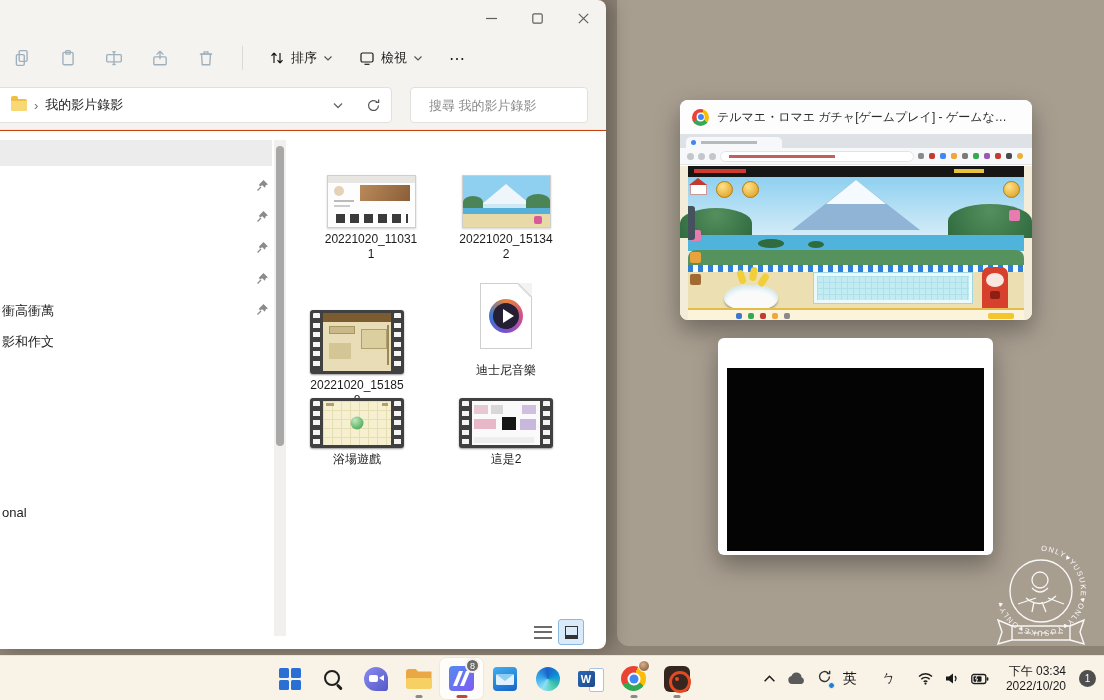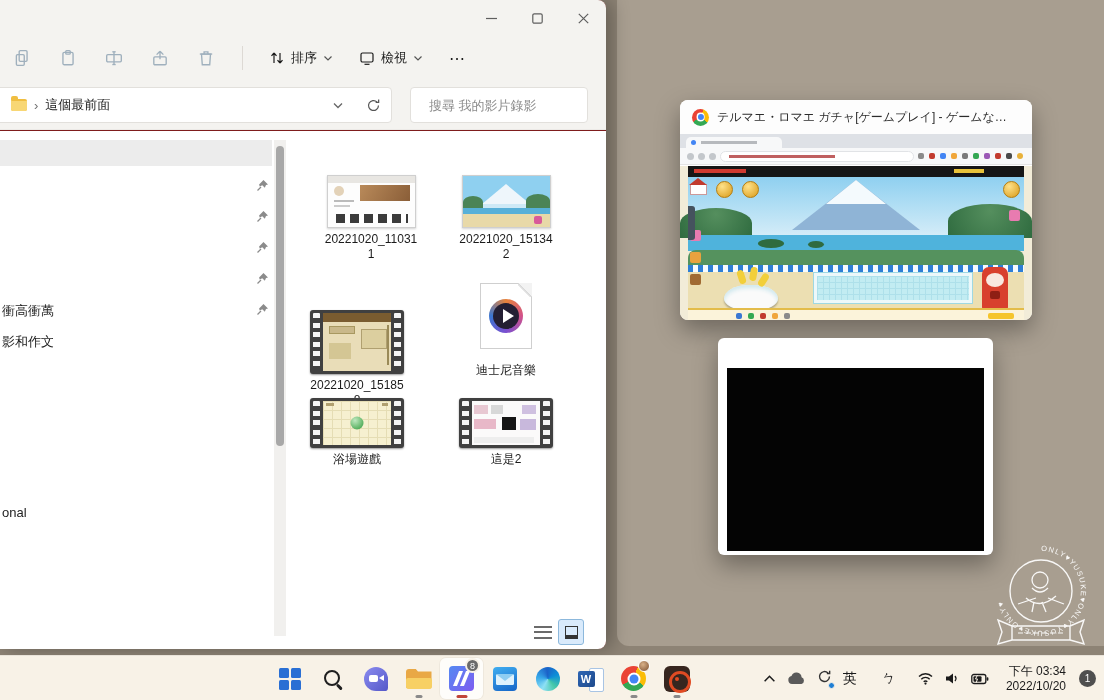--- a/index.html
+++ b/index.html
@@ -72,21 +72,21 @@
   .gm-bottom i { position:absolute; top:3px; width:6px; height:6px; border-radius:2px; }
   .gm-coin { position:absolute; width:17px; height:17px; border-radius:50%;
     background:radial-gradient(circle at 35% 30%,#ffe28a,#d89a18); border:1px solid #b57d10; }
   .gm-house { position:absolute; left:10px; top:18px; width:17px; height:11px; background:#fff; border:1px solid #c99; }
   .gm-house::before { content:""; position:absolute; left:-2px; top:-7px;
     border-left:9px solid transparent; border-right:9px solid transparent; border-bottom:7px solid #c23b2e; }
   .gm-side { position:absolute; width:11px; height:11px; border-radius:2px; }
   .gm-tab { position:absolute; left:8px; top:40px; width:7px; height:34px; background:#45525e; border-radius:0 3px 3px 0; }
 
   
-  .explorer { position:absolute; left:0; top:0; width:606px; height:649px; background:#7f1d1d;
+  .explorer { position:absolute; left:0; top:0; width:606px; height:649px; background:#c2410c;
     border-radius:0 8px 8px 0; box-shadow:6px 0 18px rgba(0,0,0,.28); overflow:hidden; }
   .ex-chrome { position:absolute; left:0; top:0; width:100%; height:130px; background:#f4f3f0; border-bottom:1px solid #eceae7; }
   .ex-controls { position:absolute; right:0; top:0; height:36px; display:flex; }
   .ex-ctl { width:46px; height:36px; display:flex; align-items:center; justify-content:center; color:#5f5f5f; }
   .ex-toolbar { position:absolute; left:12px; top:36px; height:44px; display:flex; align-items:center; gap:26px; }
   .tb-btn { width:20px; height:20px; display:flex; align-items:center; justify-content:center; }
   .tb-sep { width:1px; height:24px; background:#ddd9d4; }
   .tb-group { display:flex; align-items:center; gap:6px; font-size:13px; color:#1b1b1b; }
   .ex-toolbar svg, .ex-controls svg { display:block; }
   .addr-row { position:absolute; left:0; top:87px; width:100%; height:36px; }
@@ -352,21 +352,21 @@
       <span class="tb-group" style="font-size:16px;letter-spacing:1px">
         <span>⋯</span>
       </span>
     </div>
 
     <div class="addr-row">
       <div class="addr-box">
         <span class="crumb">
           <span class="fold"></span>
           <span style="color:#707070">›</span>
-          <span>這個最前面</span>
+          <span>我的影片錄影</span>
         </span>
         <span class="addr-tools">
           <svg width="12" height="9" viewBox="0 0 12 9" fill="none" stroke="#666" stroke-width="1.3">
               <path d="M2 2.5 L6 6.5 L10 2.5"></path>
             </svg>
           <svg width="15" height="15" viewBox="0 0 16 16" fill="none" stroke="#555" stroke-width="1.3">
               <path d="M13.3 8 a5.3 5.3 0 1 1 -1.6 -3.8"></path>
               <path d="M13.5 1.5 v3.2 h-3.2"></path>
             </svg>
         </span>

